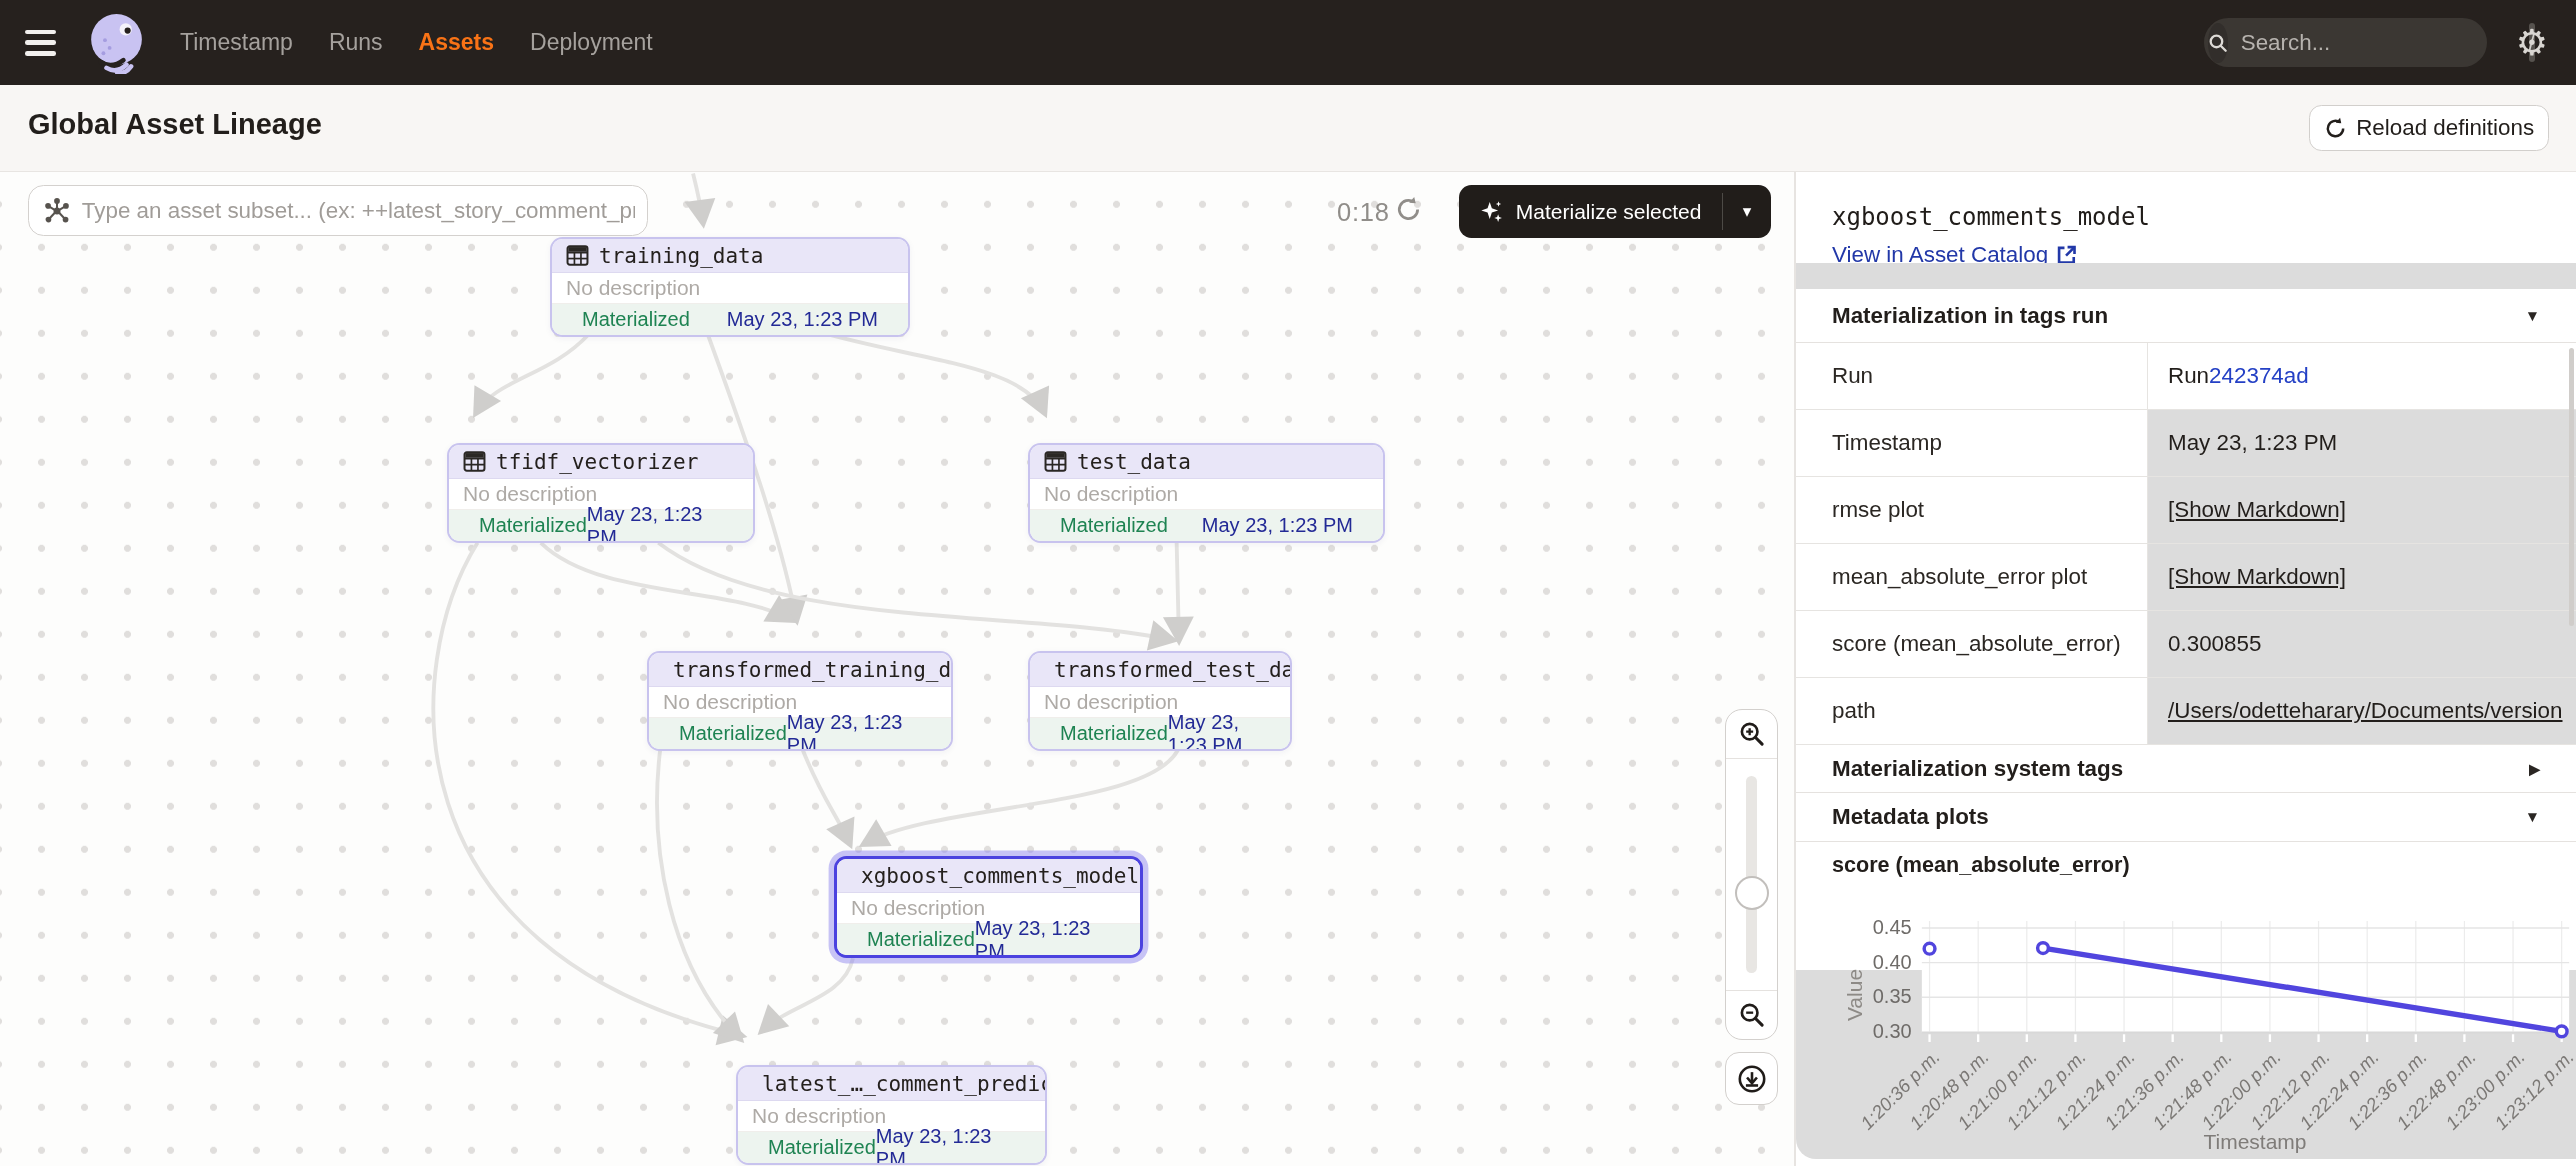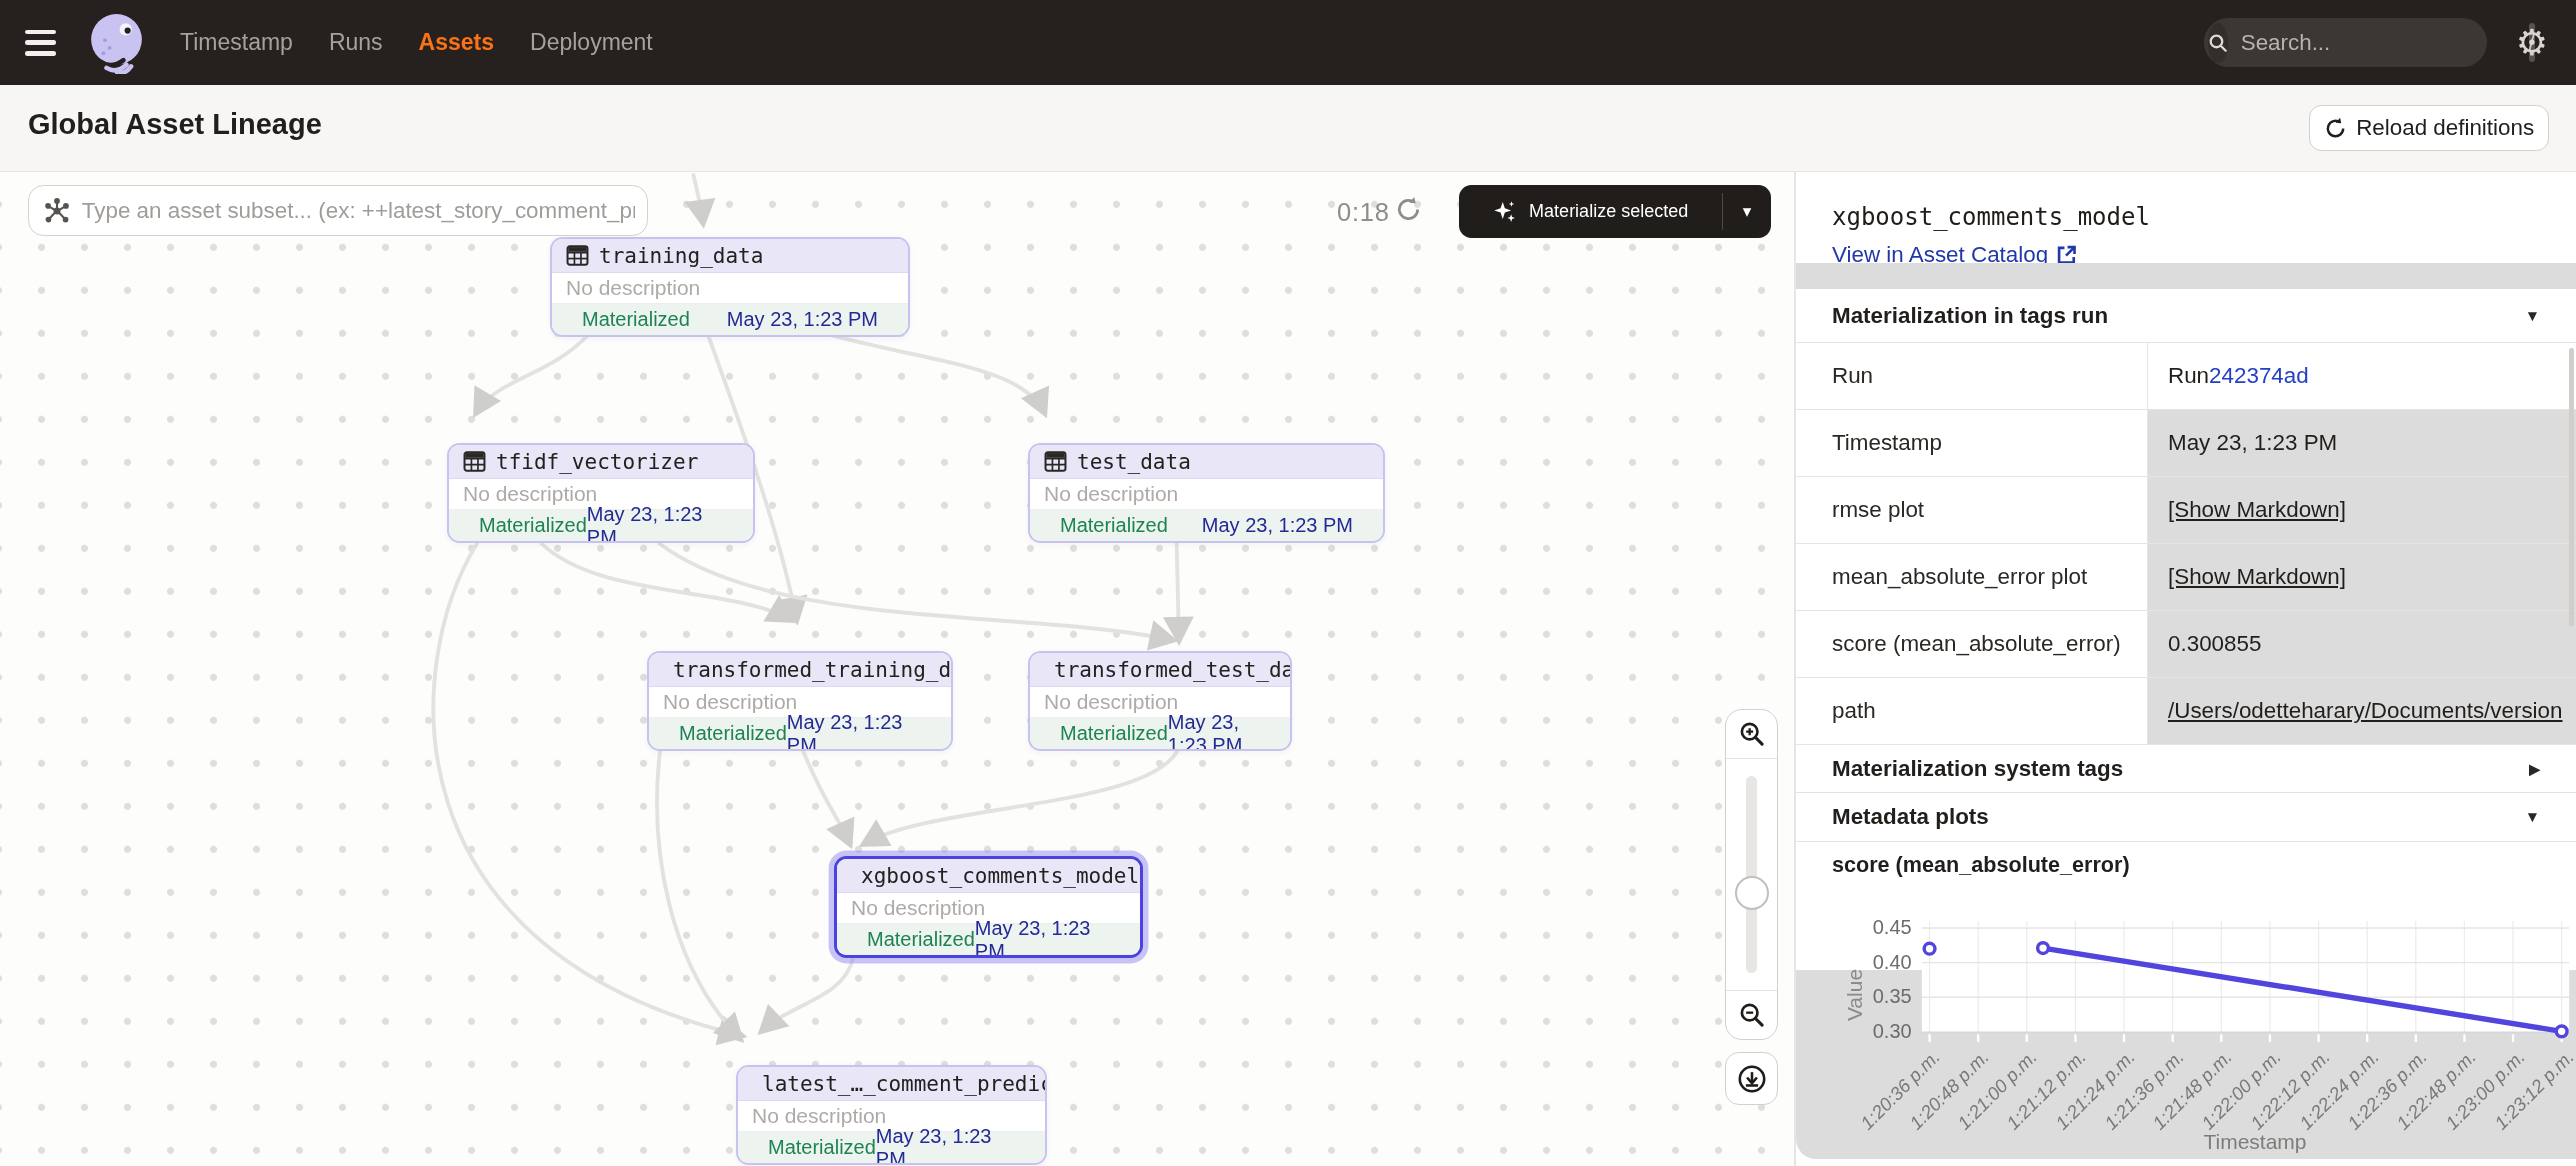--- a/index.html
+++ b/index.html
@@ -33,21 +33,21 @@
     background-image:radial-gradient(circle, #E0DEDC 3.1px, transparent 3.9px); background-size:43px 43px; background-position:20px 10.8px; }
   .v-divider { position:absolute; left:1794px; top:172px; width:1.5px; height:995px; background:#E7E4E1; }
   .edges-svg { position:absolute; left:0; top:172px; width:1794px; height:995px; }
 
   .filterbox { position:absolute; left:28px; top:185px; width:620px; height:51px; background:#FFFFFF; border:1.5px solid #D4D1CE; border-radius:15.5px; display:flex; align-items:center; padding:0 12.4px 0 14px; }
   .filterbox input { flex:1; border:none; outline:none; font-size:22.4px; color:#3A3631; margin-left:10.8px; font-family:"Liberation Sans",sans-serif; white-space:nowrap; overflow:hidden; background:transparent;}
   .filterbox input::placeholder { color:#A09C98; }
   .timer { position:absolute; left:1337px; top:198px; font-size:25.5px; color:#908D89; letter-spacing:0.8px; }
   .timer-refresh { position:absolute; left:1394px; top:195px; cursor:pointer; }
   .mat-btn { position:absolute; left:1459px; top:185px; width:312px; height:53px; background:#211D1A; border-radius:12.4px; display:flex; align-items:stretch; color:#fff; cursor:pointer; }
-  .mat-main { flex:1; display:flex; align-items:center; justify-content:center; gap:10.8px; font-size:18px; font-weight:500; }
+  .mat-main { flex:1; display:flex; align-items:center; justify-content:center; gap:10.8px; font-size:21px; font-weight:500; }
   .mat-div { width:1.5px; background:#4D4A46; margin:7.7px 0; }
   .mat-caret { width:48px; display:flex; align-items:center; justify-content:center; font-size:17px; color:#fff; }
 
   
   .node { position:absolute; background:#fff; border:2.3px solid #C8C3EE; border-radius:12.4px; overflow:hidden; box-shadow:0 1.5px 6.2px rgba(40,30,90,0.05); cursor:pointer; }
   .node .hd { height:34px; background:#E9E6F8; display:flex; align-items:center; gap:10px; padding:0 14px; border-bottom:1.5px solid #DDD9F0; }
   .node .nm { font-family:"DejaVu Sans Mono",monospace; font-size:21px; color:#24201D; white-space:nowrap; }
   .node .ds { height:31px; display:flex; align-items:center; padding:0 14px; font-size:21px; color:#AEAAA6; background:#fff; border-bottom:1.5px solid #F0EEEB; }
   .node .ft { height:31px; background:#EDF4EF; display:flex; align-items:center; justify-content:space-between; padding:0 30px; font-size:20px; }
   .node .st { color:#1E8352; }

